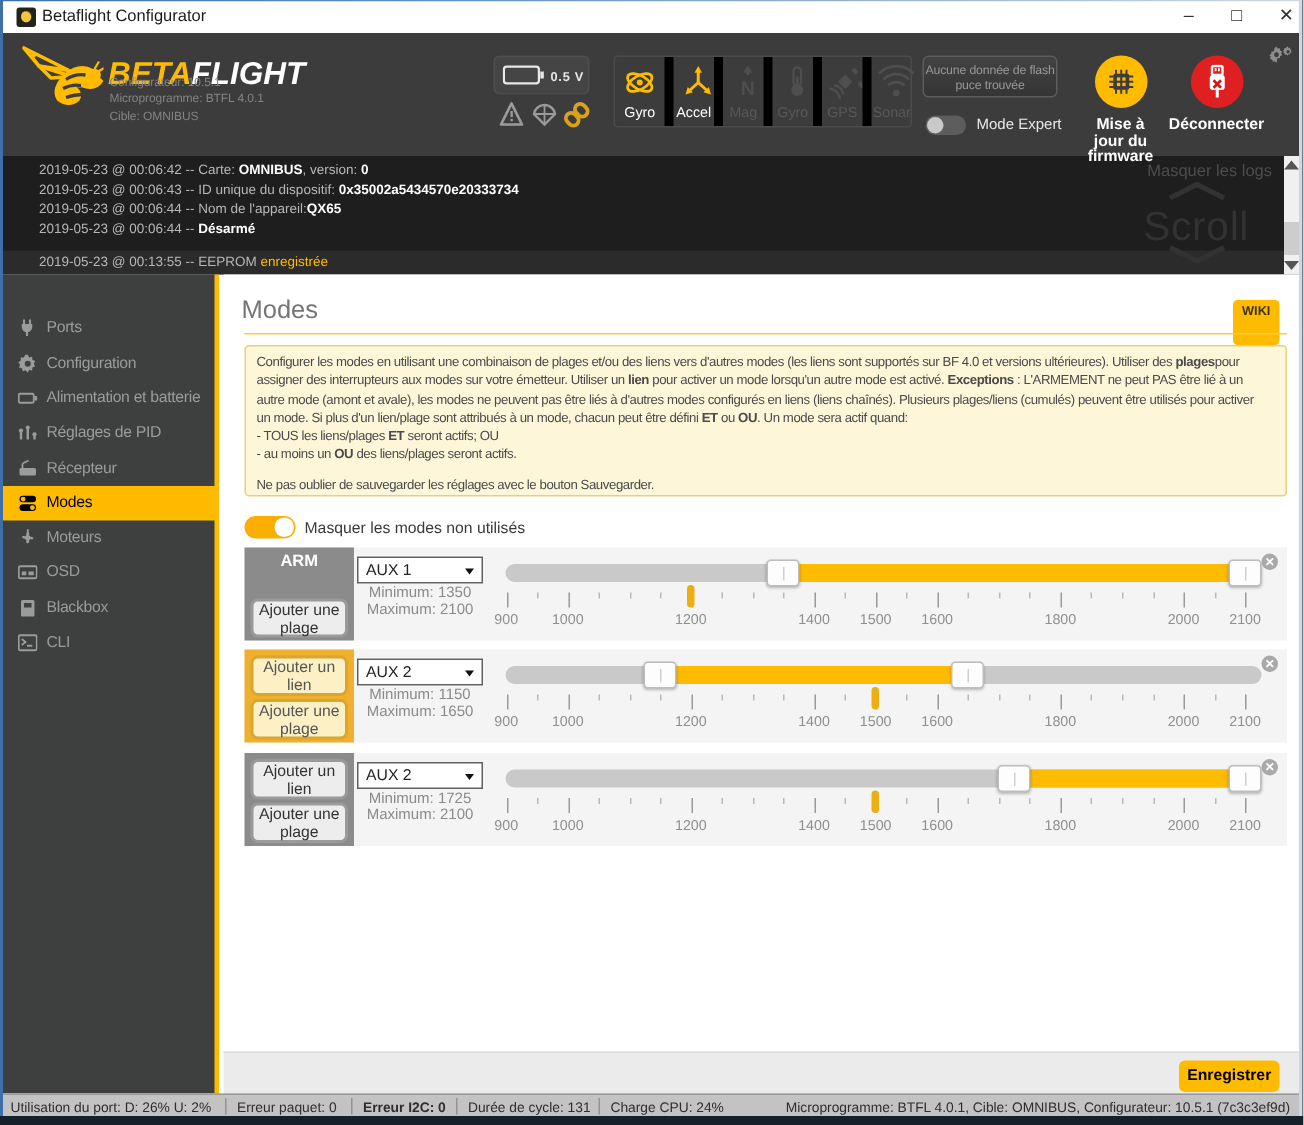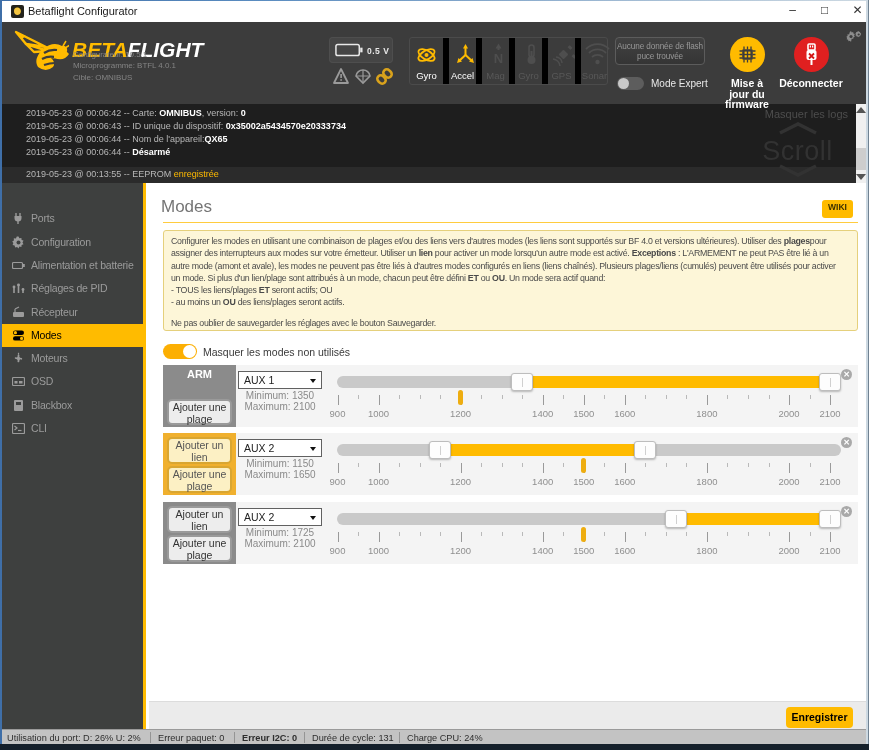--- a/index.html
+++ b/index.html
@@ -51,21 +51,21 @@
   #logsb .ar { position:absolute; left:0; width:0; height:0; border-left:5px solid transparent; border-right:5px solid transparent; }
   
   #sidebar { position:absolute; left:0; top:182px; width:144px; height:546px; background:#3e403f; border-right:3px solid #ffbb00; }
   .mi { position:absolute; left:0; width:144px; height:23px; color:#9b9b9b; font-size:10.5px; letter-spacing:-0.2px; line-height:23px; }
   .mi .t { position:absolute; left:29px; top:0; }
   .mi .ic { position:absolute; left:10px; top:5px; width:13px; height:13px; }
   .mi.sel { background:#ffbb00; color:#000; }
   
   #content { position:absolute; left:147px; top:182px; width:717px; height:546px; background:#fff; }
   #h2m { position:absolute; left:12px; top:14px; font-size:17px; color:#757575; }
-  #wiki { position:absolute; left:673px; top:17px; width:31px; height:18px; background:#ffbb00; border-radius:3px;
+  #wiki { position:absolute; left:673px; top:17px; width:31px; height:30px; background:#ffbb00; border-radius:3px;
       color:#3d3100; font-size:8.5px; font-weight:bold; text-align:center; line-height:15px; }
   #hrule { position:absolute; left:14px; top:39px; width:695px; height:0; border-bottom:1px solid #ffcc3f; }
   #note { position:absolute; left:14px; top:47px; width:695px; height:101px; background:#fdf6d8; border:1px solid #e5d07c; border-radius:3px;
       font-size:8.8px; line-height:12.3px; color:#4a4a4a; padding:4px 7px; letter-spacing:-0.28px; white-space:nowrap; overflow:hidden; }
   #toggletop { position:absolute; left:14px; top:161px; }
   #toggletop .pill { position:absolute; left:0; top:0; width:34px; height:15px; border-radius:8px; background:#fcaf03; }
   #toggletop .knob { position:absolute; left:20px; top:1px; width:13px; height:13px; background:#fff; border-radius:50%; }
   #toggletop .lbl { position:absolute; left:40px; top:2px; font-size:10.5px; color:#3a3a3a; white-space:nowrap; }
   
   .mrow { position:absolute; left:14px; width:695px; height:62px; background:#f4f4f4; }
@@ -530,16 +530,17 @@
   <div id="statusbar">
     <div class="sec" style="left:5px;">Utilisation du port: D: 26% U: 2%</div>
     <div class="div" style="left:148px;"></div>
     <div class="sec" style="left:156px;">Erreur paquet: 0</div>
     <div class="div" style="left:232px;"></div>
     <div class="sec" style="left:240px;font-weight:bold;">Erreur I2C: 0</div>
     <div class="div" style="left:302px;"></div>
     <div class="sec" style="left:310px;">Durée de cycle: 131</div>
     <div class="div" style="left:397px;"></div>
     <div class="sec" style="left:405px;">Charge CPU: 24%</div>
+    <div class="sec" style="right:6px;">Microprogramme: BTFL 4.0.1, Cible: OMNIBUS, Configurateur: 10.5.1 (7c3c3ef9d)</div>
   </div>
 </div>
 <div id="taskbar"></div>
 <div style="position:absolute; left:867.5px; top:0; width:1.5px; height:744px; background:#708292;"></div>
 
 </body></html>

